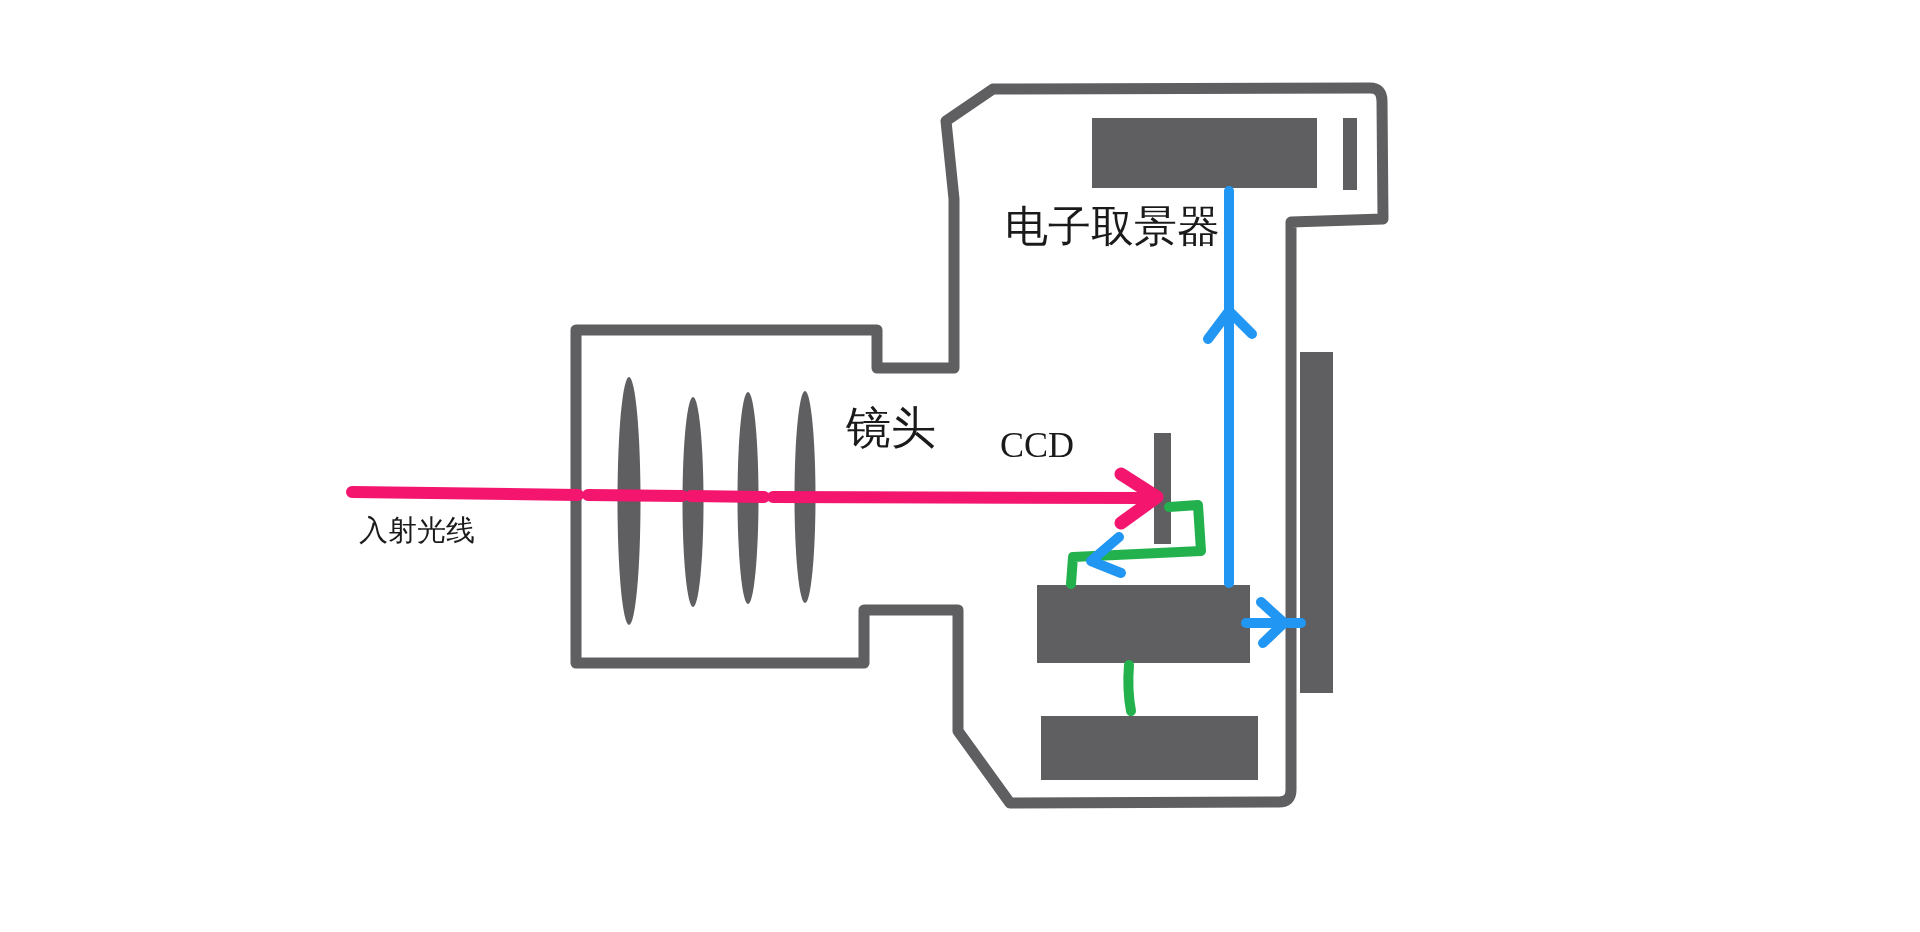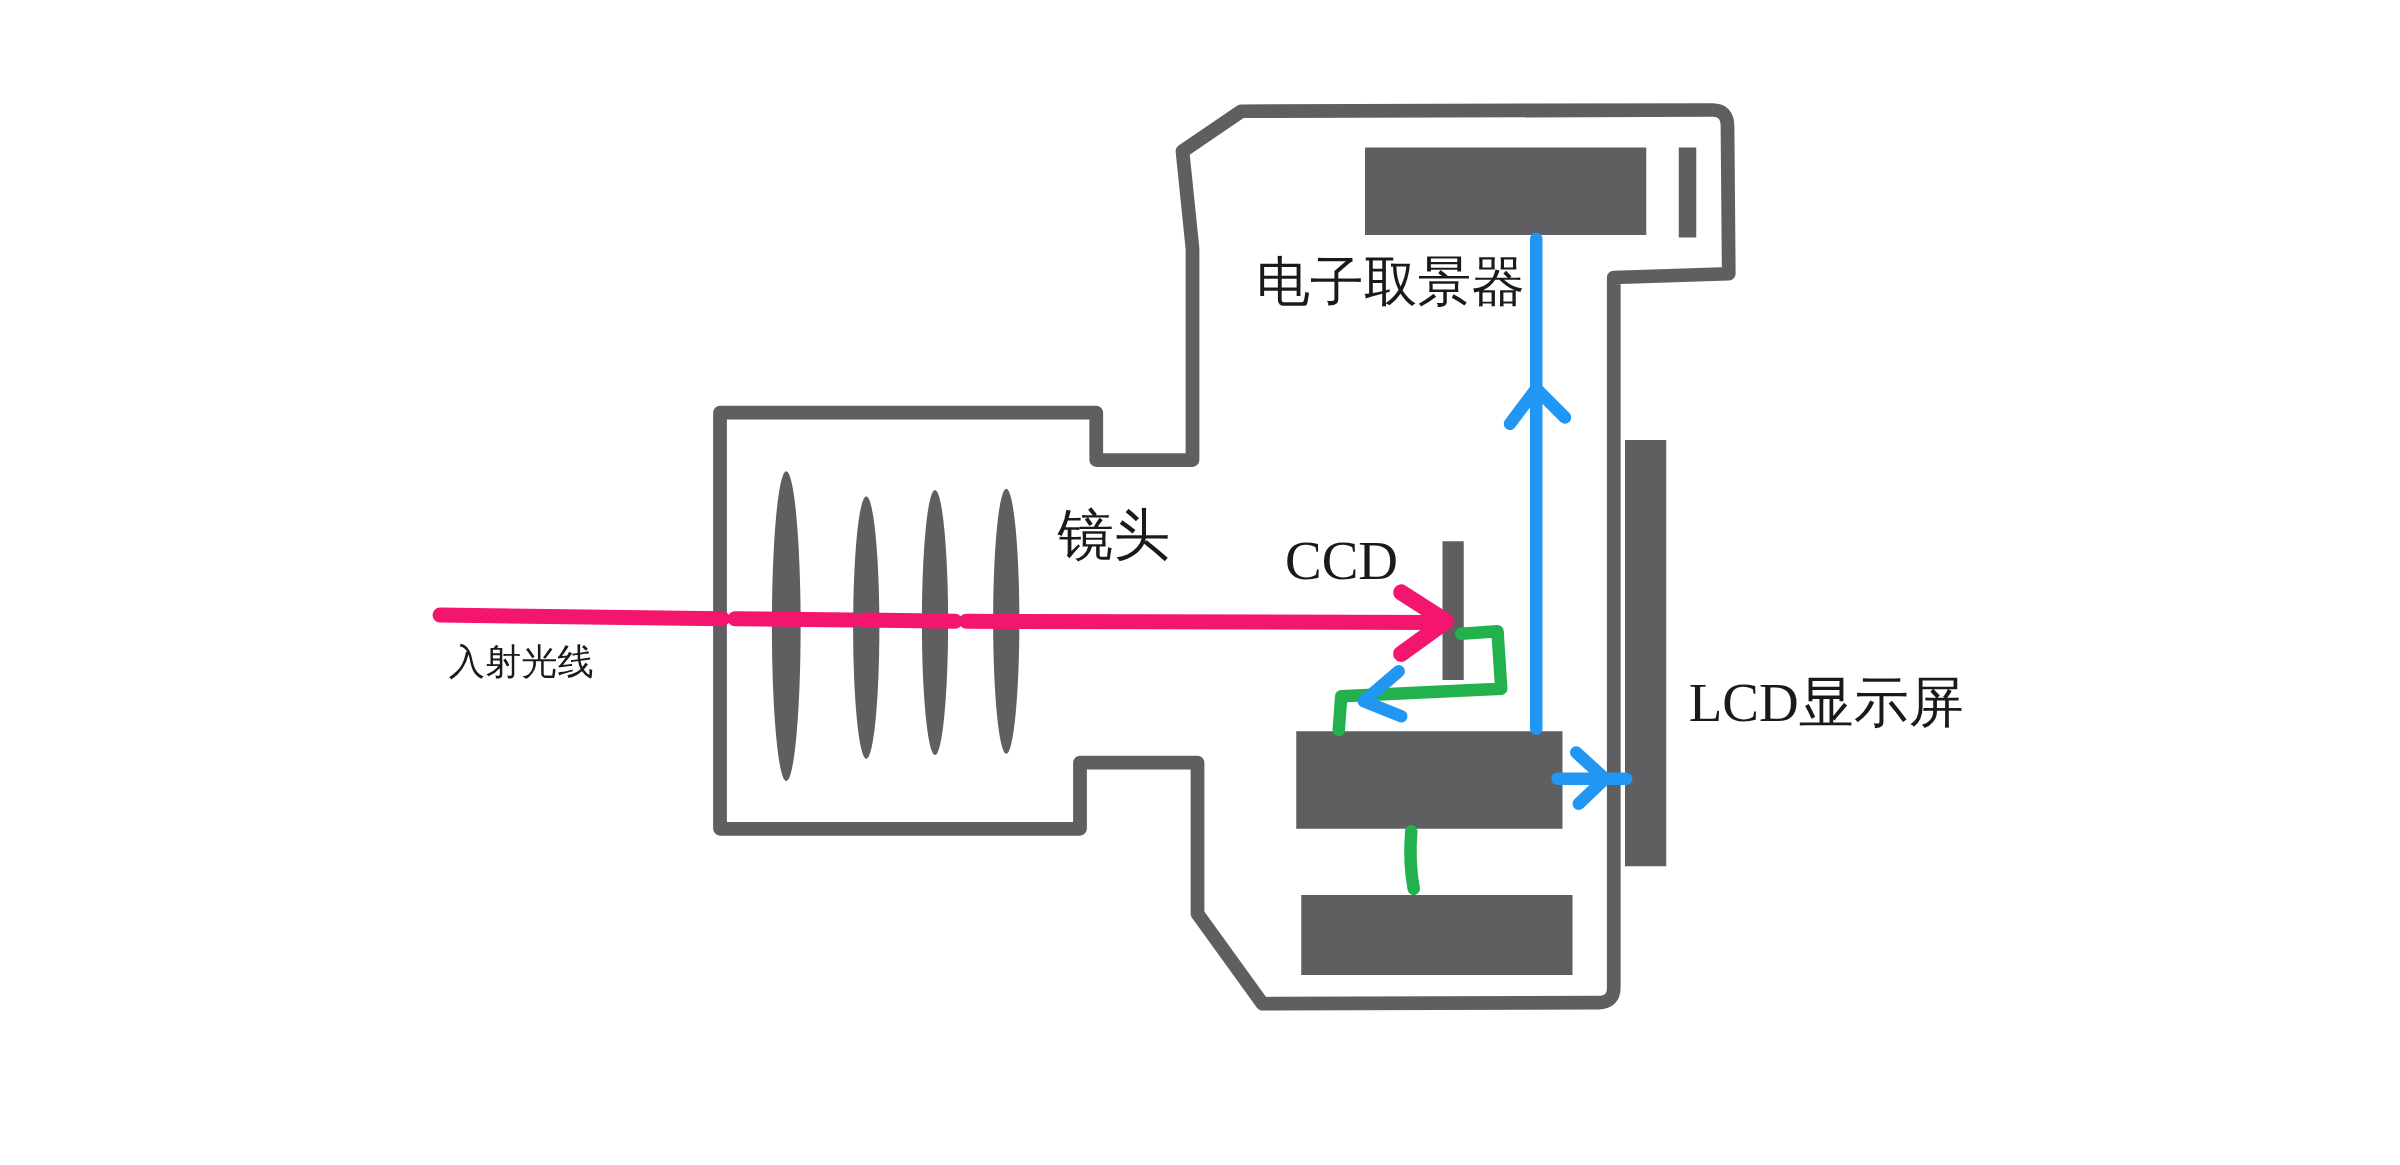--- a/index.html
+++ b/index.html
@@ -51,19 +51,18 @@
       <path d="M 1119 537 L 1091 561 L 1121 573"></path>
       <path d="M 1246 623 L 1301 623"></path>
       <path d="M 1261 602 L 1284 623 L 1263 643"></path>
     </g>
   </svg>
 
   <div class="label cjk" style="left:1005px;top:205px;font-size:43px;">电子取景器</div>
 
   <div class="label cjk" style="left:824px;top:405px;font-size:45px;margin-left:22px;">镜头</div>
 
-  <div class="label serif" style="left:1028px;top:427px;font-size:44px;">CCD</div>
+  <div class="label serif" style="left:1000px;top:427px;font-size:36px;">CCD</div>
 
   <div class="label cjk" style="left:359px;top:516px;font-size:29px;">入射光线</div>
 
-  <div class="label serif" style="left:1351px;top:541px;font-size:44px;">LCD显示屏</div>
 
 </div>
 
 </body></html>

